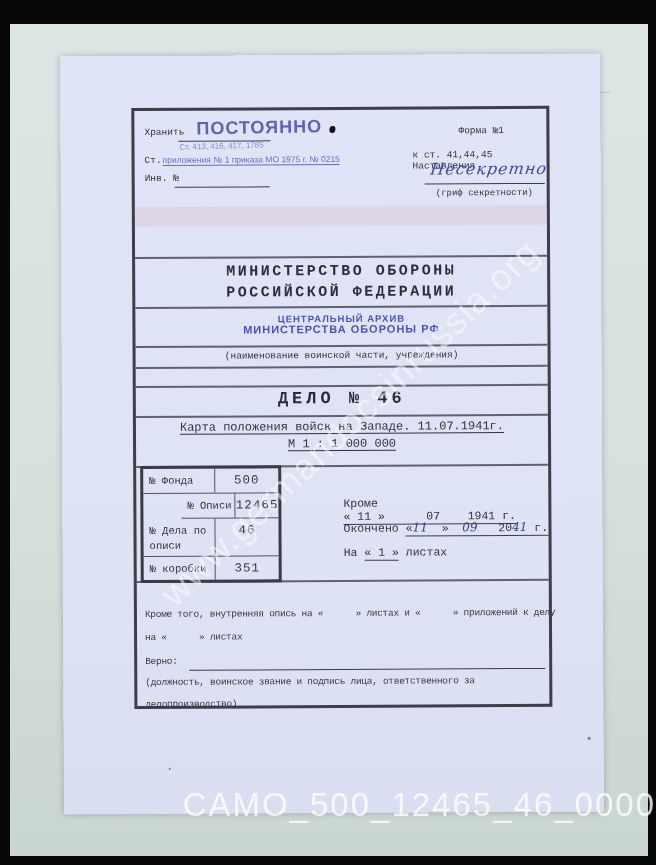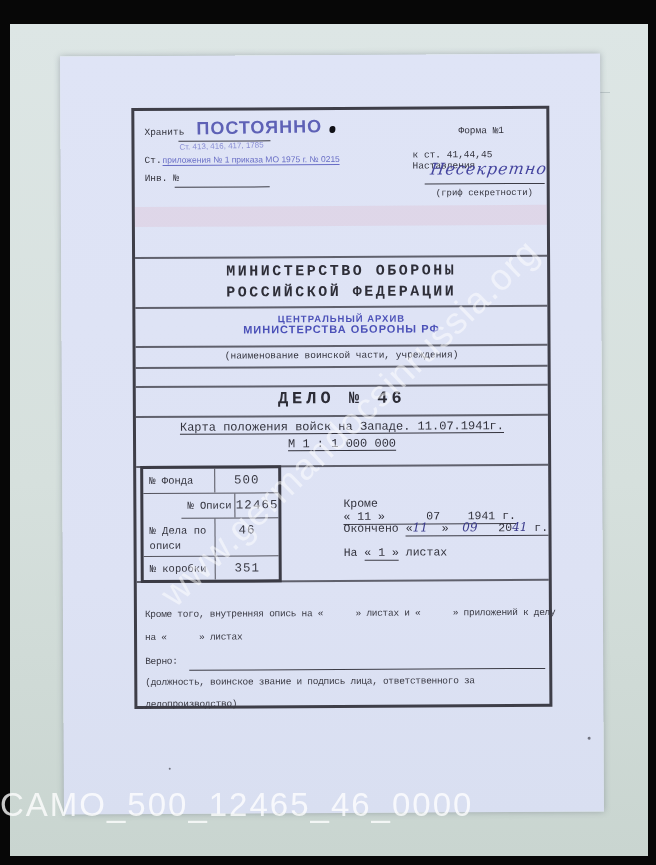--- a/index.html
+++ b/index.html
@@ -51,21 +51,21 @@
   .date-row{position:absolute;left:207px;font-size:11.5px;color:#33333d;}
   .date-fill{border-bottom:1.2px solid #3c3c46;padding-bottom:1px;}
   .hand-num{font-family:"DejaVu Serif",serif;font-style:italic;color:#3d3d8d;font-size:12px;}
   
   .foot{position:absolute;left:8px;font-size:9.5px;letter-spacing:-0.3px;color:#3a3a44;}
   #verno-line{left:52px;right:4px;top:558px;height:1px;border-bottom:1.2px solid #3c3c46;}
   
   #wm-diag{position:absolute;left:-50px;top:402px;width:800px;text-align:center;
     font-family:"Liberation Sans",sans-serif;font-size:37px;letter-spacing:1px;
     color:rgba(255,255,255,.5);transform:rotate(-44deg);z-index:30;pointer-events:none;}
-  #wm-bottom{position:absolute;left:0;right:0;top:786px;text-align:left;
+  #wm-bottom{position:absolute;left:0;right:0;top:786px;text-align:right;
     font-family:"Liberation Sans",sans-serif;font-size:33px;font-weight:normal;letter-spacing:2px;
     color:rgba(255,255,255,.78);z-index:31;pointer-events:none;}
   .speck{position:absolute;width:3px;height:3px;border-radius:50%;background:rgba(40,40,50,.6);}
 </style>
 </head>
 <body>
 
 <div id="page">
 
   <div id="outer-paper">

